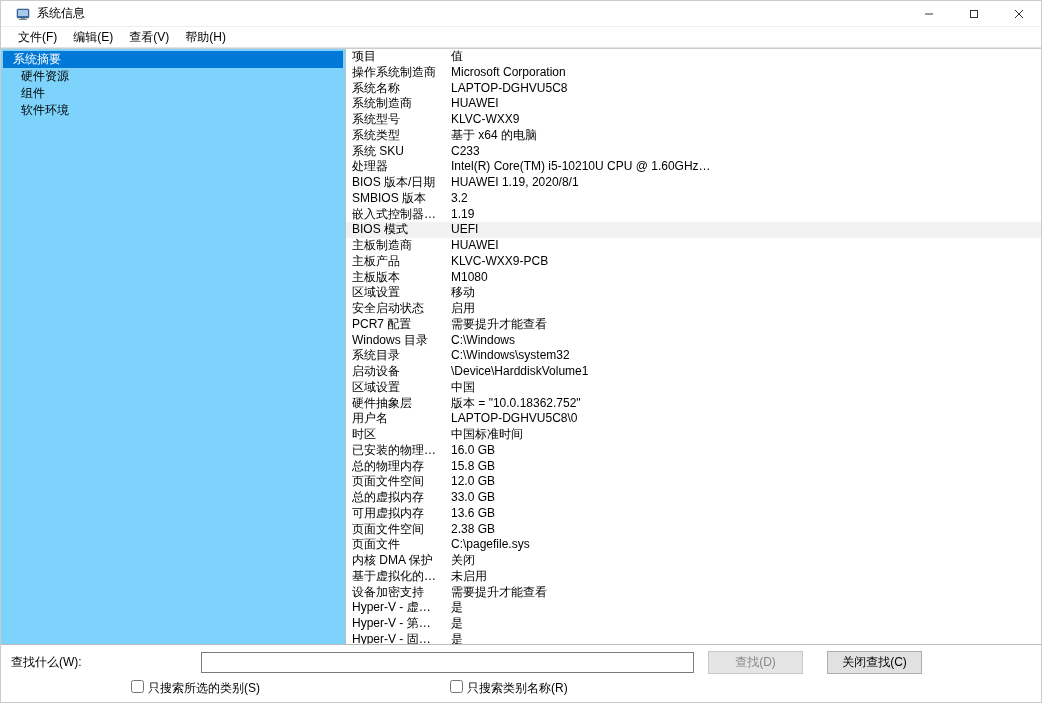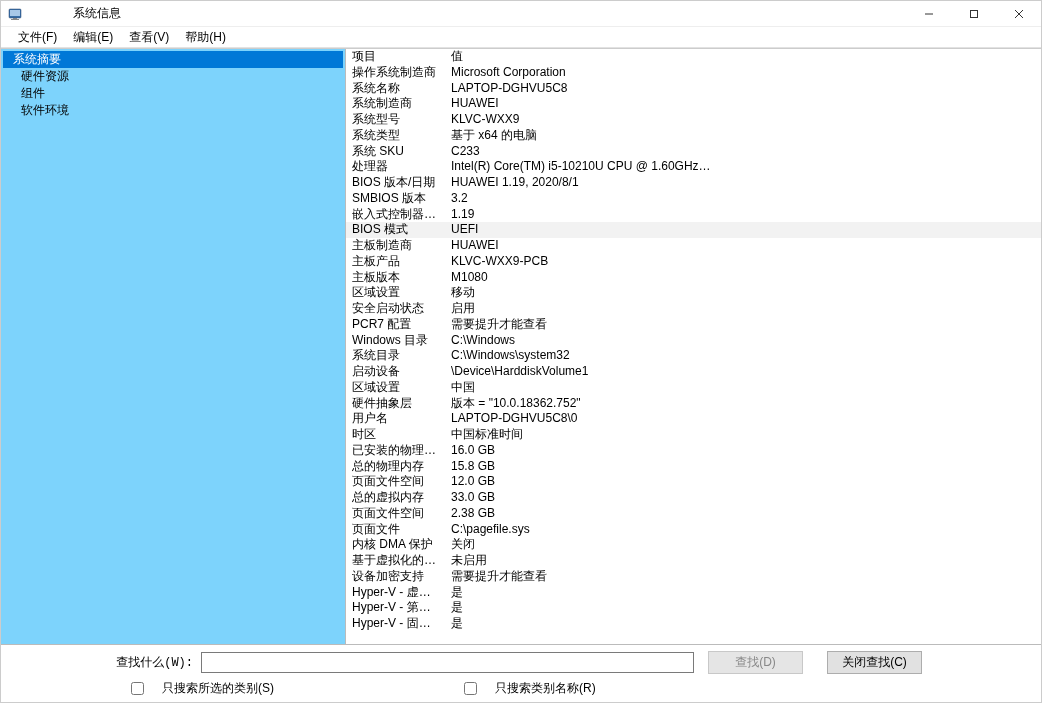--- a/index.html
+++ b/index.html
@@ -13,24 +13,23 @@
       overflow: hidden;
       display: flex;
       flex-direction: column;
       border: 1px solid #ccc;
     }
     
     .titlebar {
       height: 26px;
       display: flex;
       align-items: center;
-      padding-left: 6px;
+      padding-left: 14px;
       background: #fff;
       border-bottom: 1px solid #eee;
-      gap: 44px;
     }
     .titlebar-icon {
       width: 16px;
       height: 16px;
       margin-right: 6px;
       display: inline-flex;
       align-items: center;
       justify-content: center;
     }
     .titlebar-title { flex: 0 0 auto; }
@@ -123,23 +122,22 @@
       padding: 6px 10px 5px 10px;
       background: #fff;
     }
     .search-row {
       display: flex;
       align-items: center;
       margin-bottom: 6px;
     }
     .search-label {
       width: 190px;
-      text-align: right;
+      text-align: left;
       padding-right: 8px;
-      font-family: Liberation Mono, monospace;
     }
     .search-input {
       width: 493px;
       height: 21px;
       border: 1px solid #7a7a7a;
       padding: 0 4px;
       font-family: inherit;
       font-size: 12px;
     }
     .search-buttons {
@@ -165,22 +163,21 @@
       border-color: #c8c8c8;
     }
     .checkbox-row {
       display: flex;
       align-items: center;
       gap: 190px;
       padding-left: 120px;
     }
     .checkbox-item {
       display: flex;
-      align-items: center;
-      gap: 18px;
+      gap: 4px;
     }
     .checkbox-item input[type="checkbox"] {
       width: 13px;
       height: 13px;
     }
     
     .table-scroll::-webkit-scrollbar, .left-pane::-webkit-scrollbar {
       width: 17px;
     }
     .table-scroll::-webkit-scrollbar-track, .left-pane::-webkit-scrollbar-track {
@@ -361,20 +358,24 @@
             </tr>
             <tr>
               <td class="col-item">页面文件空间</td>
               <td class="col-value">12.0 GB</td>
             </tr>
             <tr>
               <td class="col-item">总的虚拟内存</td>
               <td class="col-value">33.0 GB</td>
             </tr>
             <tr>
+              <td class="col-item">可用虚拟内存</td>
+              <td class="col-value">13.6 GB</td>
+            </tr>
+            <tr>
               <td class="col-item">页面文件空间</td>
               <td class="col-value">2.38 GB</td>
             </tr>
             <tr>
               <td class="col-item">页面文件</td>
               <td class="col-value">C:\pagefile.sys</td>
             </tr>
             <tr>
               <td class="col-item">内核 DMA 保护</td>
               <td class="col-value">关闭</td>

